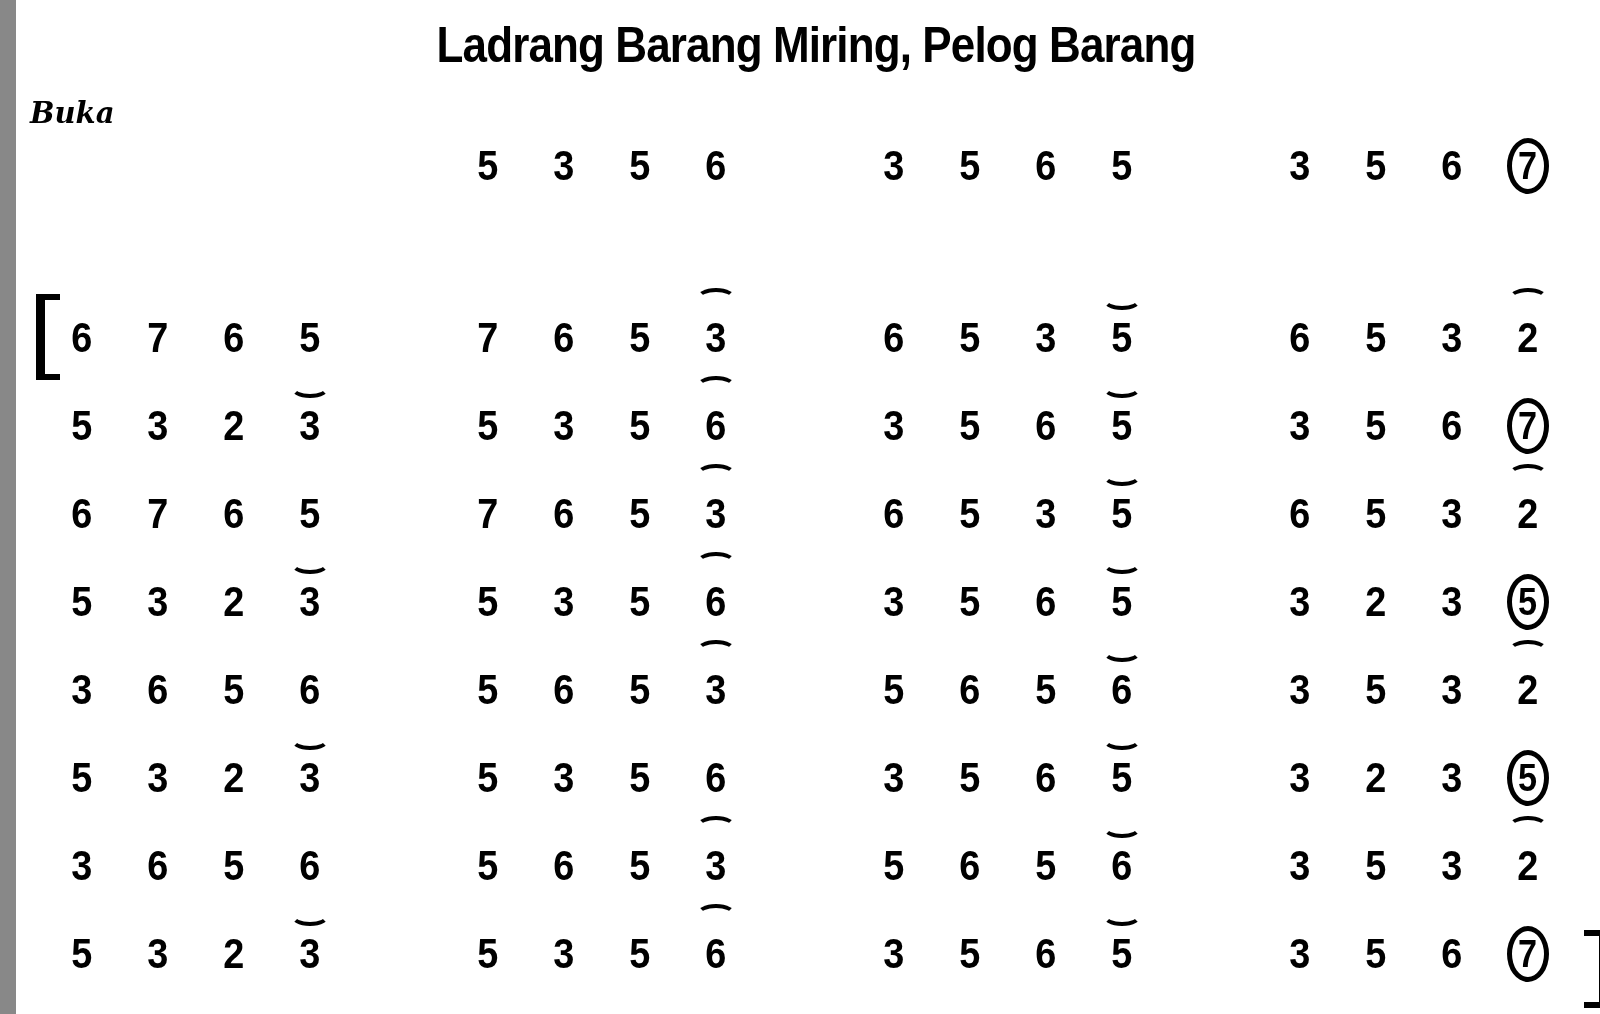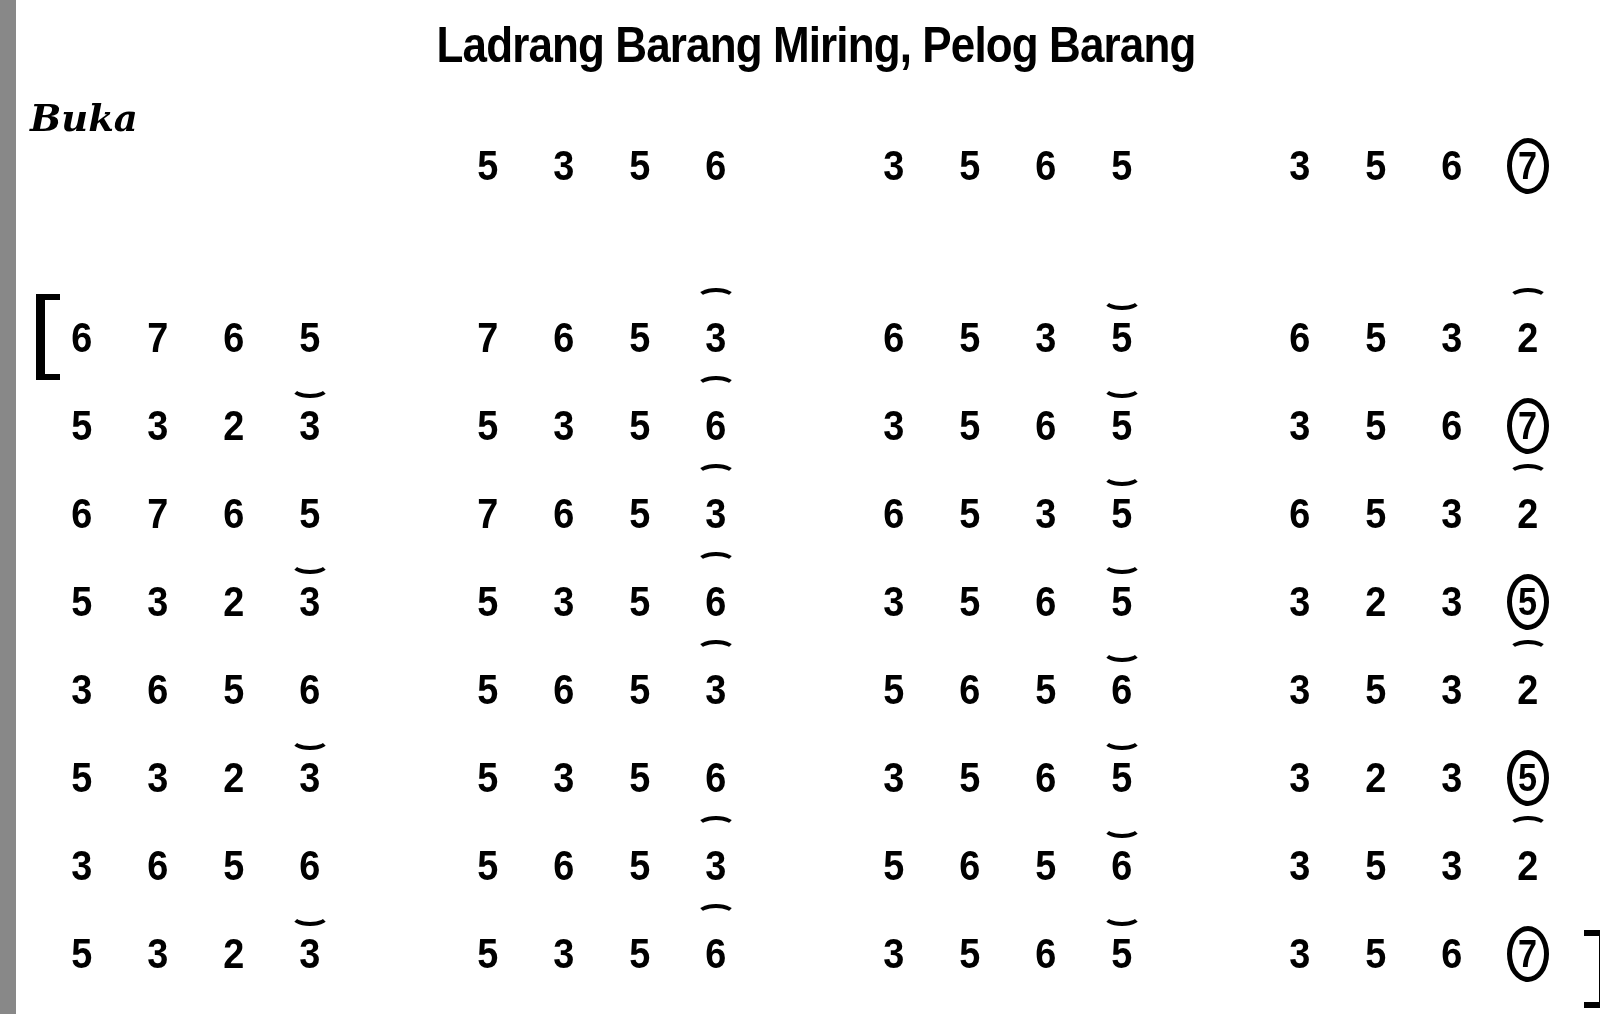--- a/index.html
+++ b/index.html
@@ -11,21 +11,21 @@
   }
   .title {
     position:absolute; top:16px; left:0; width:100%;
     text-align:center; font-size:50px; font-weight:700;
     letter-spacing:-1px; transform:scaleX(0.88); transform-origin:center;
     white-space:nowrap;
   }
   .buka-label {
     position:absolute; top:96px; left:14px;
     font-family:"DejaVu Serif", serif; font-style:italic; font-weight:700;
-    font-size:37px;
+    font-size:29px;
   }
   .buka-row { position:absolute; top:118px; left:0; }
   .main-grid { position:absolute; top:290px; left:0; }
   .row { display:flex; height:88px; padding-left:28px; align-items:flex-start; }
   .gatra { display:flex; width:304px; margin-right:102px; flex:0 0 auto; }
   .gatra:last-child { margin-right:0; }
   .note-cell { width:76px; display:flex; flex-direction:column; align-items:center; flex:0 0 auto; }
   .mark-slot { height:20px; margin-bottom:4px; display:flex; align-items:flex-end; justify-content:center; }
   .arch {
     width:32px; height:14px;

